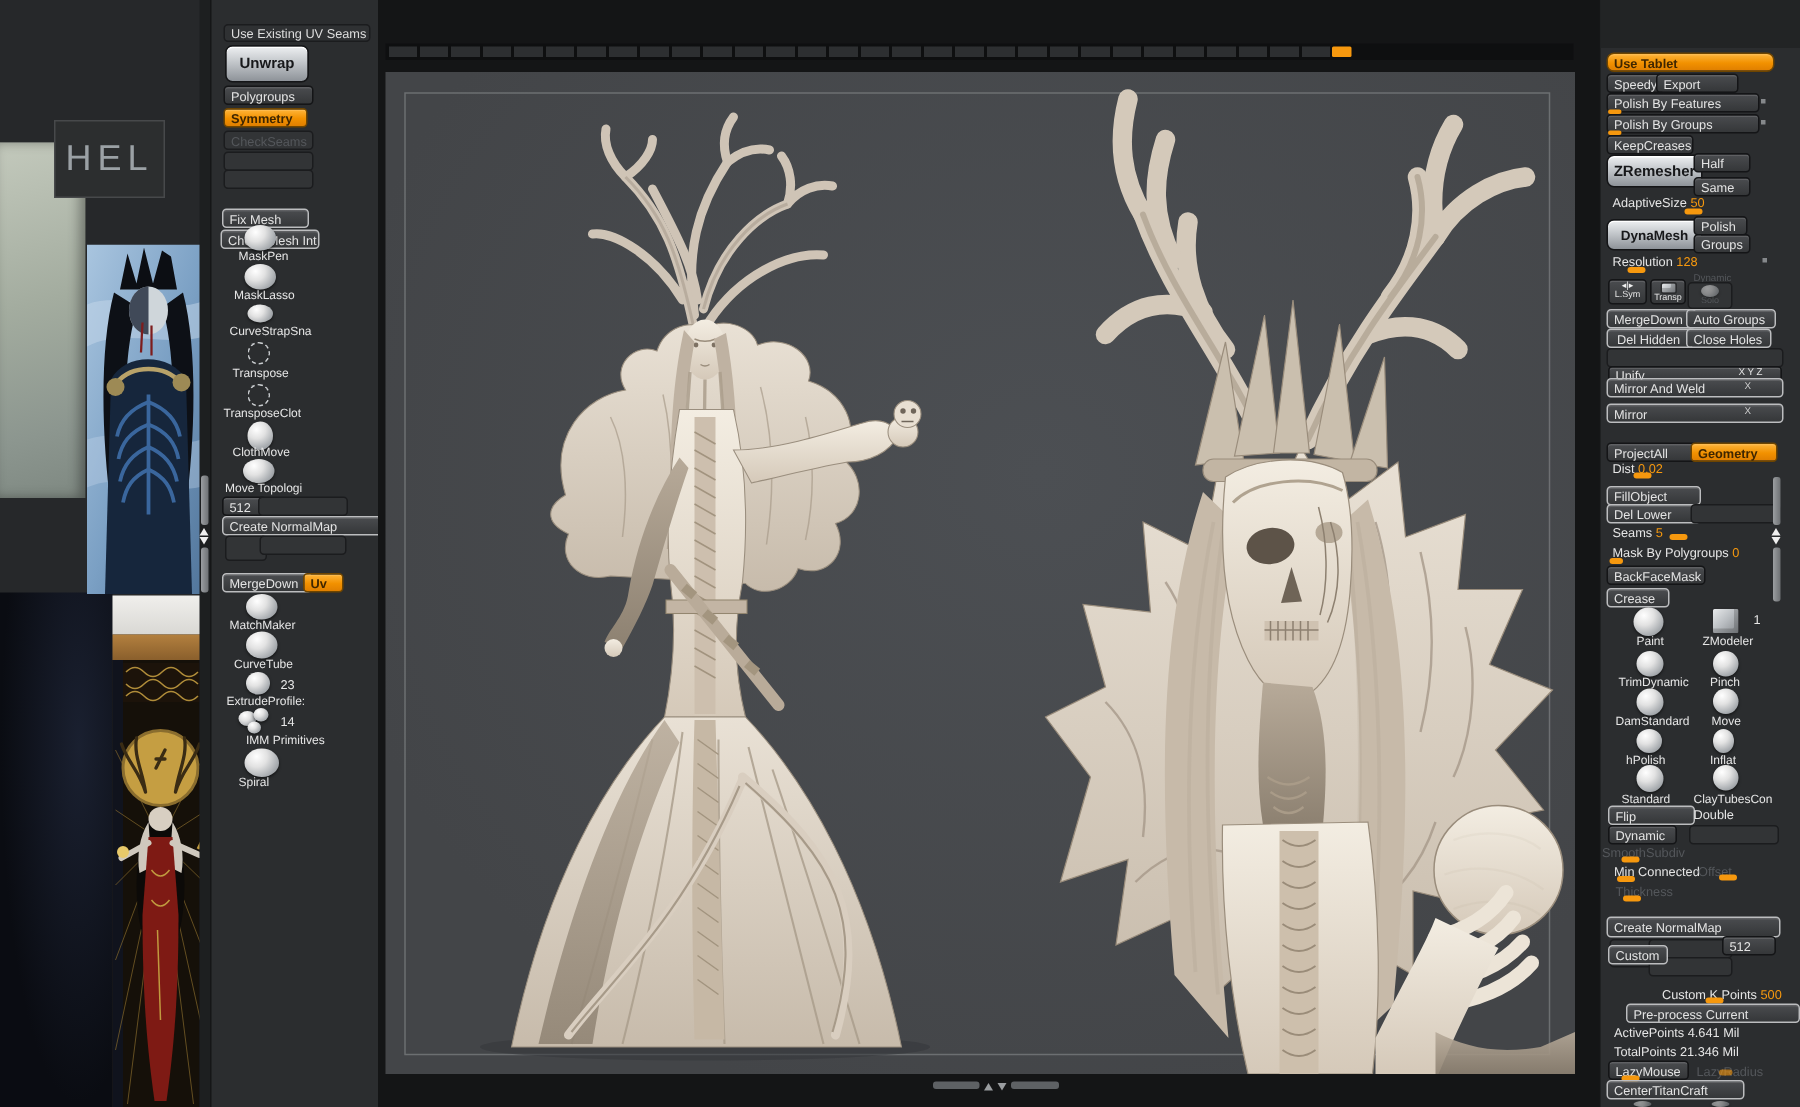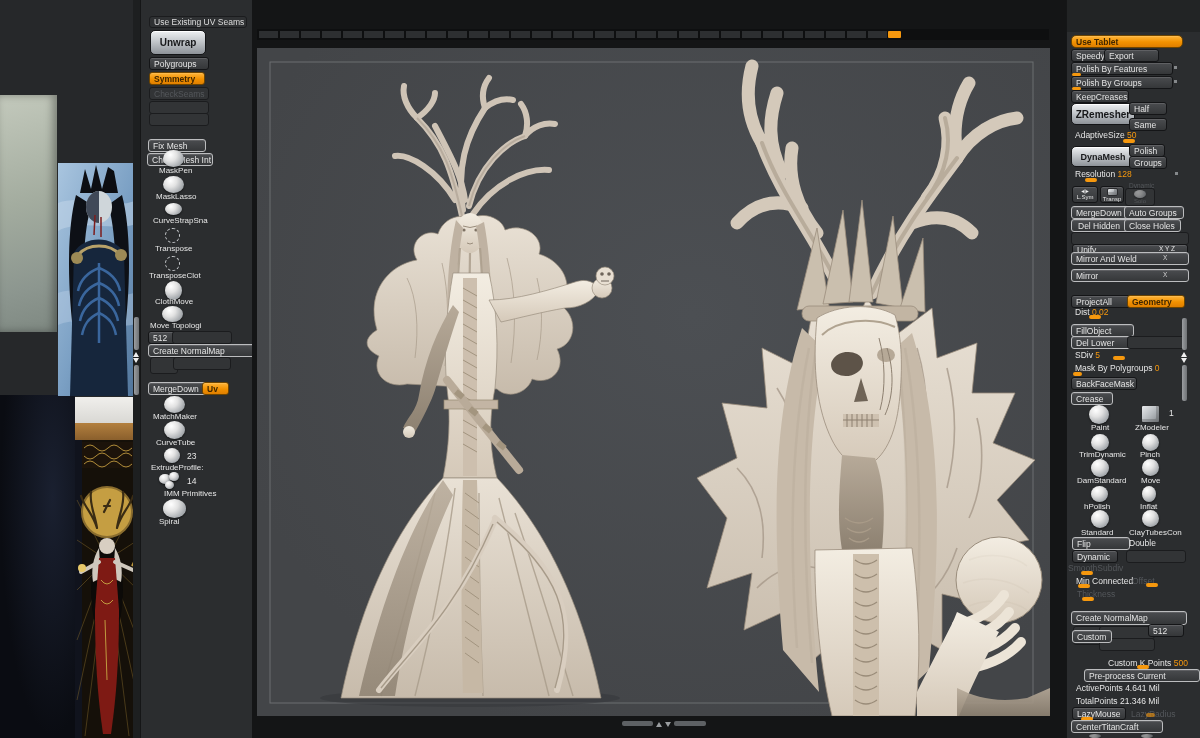--- a/index.html
+++ b/index.html
@@ -34,20 +34,23 @@
 </style>
 </head>
 <body>
 
 <div id="app">
 
   <div class="abs" style="left:0;top:0;width:140px;height:738px;background:#26282a;">
     <div class="abs" style="left:0;top:95px;width:57px;height:237px;background:linear-gradient(165deg,#c3c9bc,#a3ac9f 45%,#8c968f 80%,#7e8881);box-shadow:inset -4px 0 8px rgba(0,0,0,.35);"></div>
     <div class="abs" style="left:0;top:395px;width:75px;height:343px;background:radial-gradient(ellipse at 70% 30%,#1a2030,#0a0c12 70%);"></div>
 
+    <div class="abs" style="left:36px;top:80px;width:72px;height:50px;background:#2c2e2f;border:1px solid #47494b;display:flex;align-items:center;justify-content:center;">
+      <span style="color:#9ba1a5;font-size:24px;letter-spacing:4px;">HEL</span>
+    </div>
 
     <svg class="abs" style="left:58px;top:163px;" width="82" height="233" viewBox="0 0 82 233">
       <defs>
         <linearGradient id="qbg" x1="0" y1="0" x2="1" y2="1">
           <stop offset="0" stop-color="#a9c5df"></stop>
             <stop offset=".5" stop-color="#7ba0c4"></stop>
             <stop offset="1" stop-color="#4e7298"></stop>
         </linearGradient>
       </defs>
       <rect width="82" height="233" fill="url(#qbg)"></rect>
@@ -405,21 +408,21 @@
     <div class="lab dim" style="left:96px;top:271px;font-size:6.5px;color:#cfcfcf;">X</div>
 
     <div class="btn" style="left:4px;top:295px;width:52px;">ProjectAll</div>
     <div class="btn bo" style="left:60px;top:295px;width:48px;">Geometry</div>
     <div class="lab" style="left:8px;top:307px;"><span>Dist</span> <span class="ov">0.02</span></div>
     <div class="oh" style="left:22px;top:315px;"></div>
 
     <div class="btn bl" style="left:4px;top:324px;width:53px;">FillObject</div>
     <div class="btn bl" style="left:4px;top:336px;width:53px;">Del Lower</div>
     <div class="btn bdis" style="left:60px;top:336px;width:50px;"></div>
-    <div class="lab" style="left:8px;top:350px;"><span>SDiv</span> <span class="ov">5</span></div>
+    <div class="lab" style="left:8px;top:350px;"><span>Seams</span> <span class="ov">5</span></div>
     <div class="oh" style="left:46px;top:356px;"></div>
     <div class="lab" style="left:8px;top:363px;"><span>Mask By Polygroups</span> <span class="ov">0</span></div>
     <div class="oh" style="left:6px;top:372px;width:9px;"></div>
     <div class="btn" style="left:4px;top:377px;width:56px;">BackFaceMask</div>
     <div class="btn bl" style="left:4px;top:392px;width:32px;">Crease</div>
 
     <div class="ball" style="left:22px;top:405px;width:20px;height:19px;"></div>
     <div class="lab lab8" style="left:24px;top:423px;">Paint</div>
     <div class="cube" style="left:74px;top:405px;width:17px;height:16px;"></div>
     <div class="lab" style="left:102px;top:408px;">1</div>

